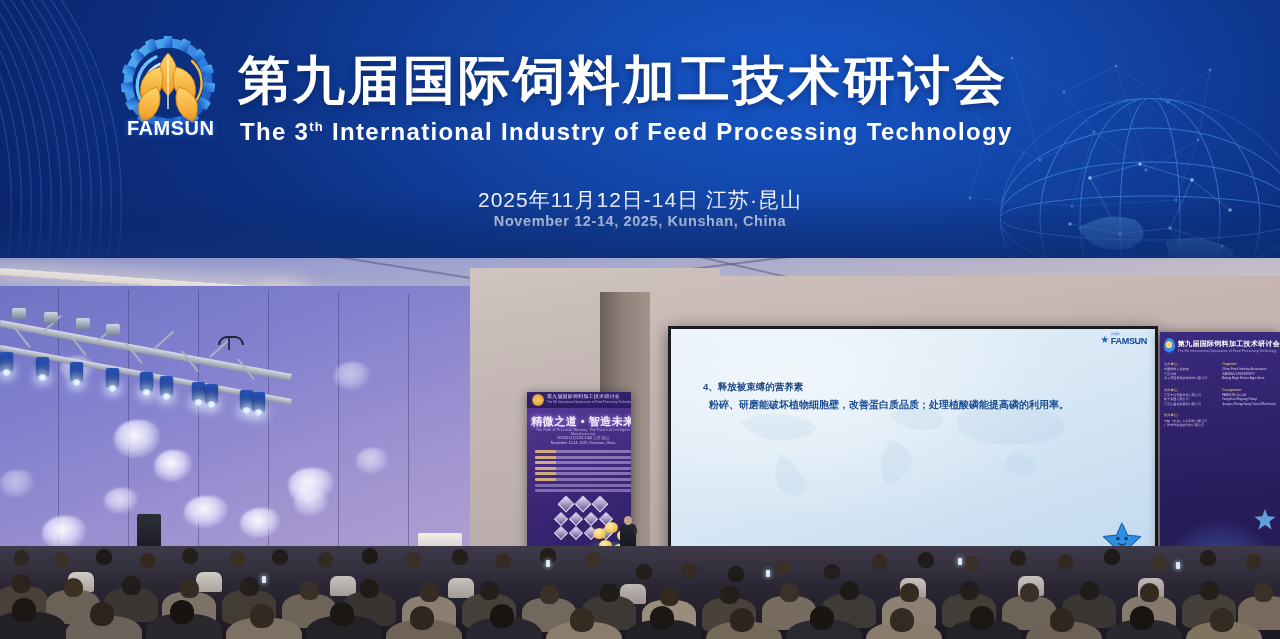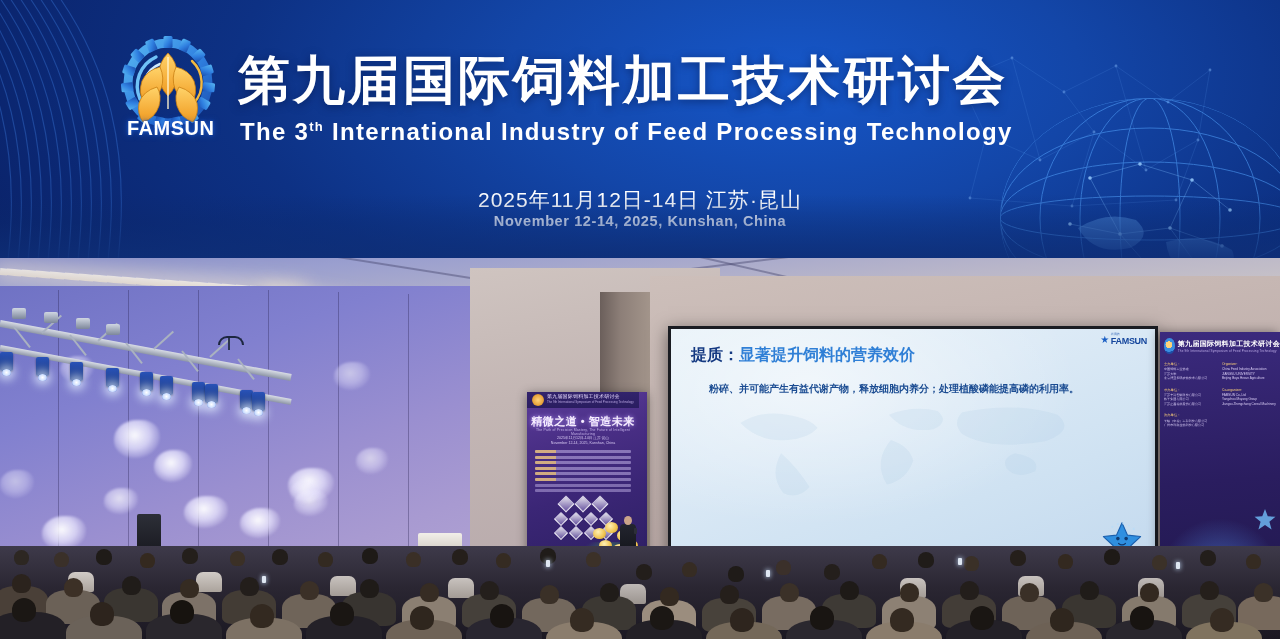--- a/index.html
+++ b/index.html
@@ -72,21 +72,21 @@
     background:linear-gradient(180deg,#cfd6e2,#7d879a);
   }
   .speaker-box{
     position:absolute;width:24px;height:46px;border-radius:2px;
     background:linear-gradient(180deg,#2d2f38,#15161c);
   }
   .speaker-stand{position:absolute;width:3px;background:#2a2b33;}
 
   
   .rollup{
-    position:absolute;left:527px;top:392px;width:120px;height:172px;
+    position:absolute;left:527px;top:392px;width:104px;height:172px;
     background:linear-gradient(165deg,#5b3c9a 0%,#4a2f86 28%,#3b2676 58%,#2d1f63 100%);
     box-shadow:0 2px 10px rgba(0,0,0,.45);overflow:hidden;
   }
   .rollup .ru-top{position:absolute;left:0;top:0;width:112px;height:16px;
     background:linear-gradient(180deg,#32236c,#2a1d60);}
   .ru-logo{position:absolute;left:5px;top:2px;width:12px;height:12px;border-radius:50%;
     background:radial-gradient(circle,#ffd27a,#e8a33c 60%,#8a5f14 100%);}
   .ru-head{position:absolute;left:20px;top:2px;width:88px;font-size:5px;color:#e9dcff;
     letter-spacing:.2px;line-height:5px;white-space:nowrap;overflow:hidden;}
   .ru-sub{position:absolute;left:20px;top:8px;width:88px;font-size:3px;color:#b9a6e0;
@@ -376,26 +376,24 @@
         </svg>
 
         <div class="kerunde">
           <div class="ker-star"></div>
           <div>
             <div class="ker-cn">科润德</div>
             <div class="ker-word">FAMSUN</div>
           </div>
         </div>
 
-        <div class="slide-title">
-          <span class="st-a">提质</span><span class="st-a">：</span><span class="st-b">显著提升饲料的营养效价</span>
-        </div>
 
         <div class="slide-body">
-          <p class="sb-para">粉碎、并可能产生有益代谢产物，释放细胞内养分；处理植酸磷能提高磷的利用率。</p>
+          <p class="sb-item">4、释放被束缚的营养素</p>
+          <p class="sb-para">粉碎、研磨能破坏植物细胞壁，改善蛋白质品质；处理植酸磷能提高磷的利用率。</p>
         </div>
 
         <div class="slide-foot">专业创造价值!</div>
 
         <svg class="mascot" viewBox="0 0 60 58">
           <g>
             <path d="M30 4 L38 22 L57 24 L43 37 L47 55 L30 45 L13 55 L17 37 L3 24 L22 22 Z" fill="#2f8fe0" stroke="#1a5fae" stroke-width="1.6" stroke-linejoin="round"></path>
             <circle cx="24" cy="27" r="2.6" fill="#103a70"></circle>
             <circle cx="36" cy="27" r="2.6" fill="#103a70"></circle>
             <path d="M25 34 q5 4 10 0" stroke="#103a70" stroke-width="1.6" fill="none" stroke-linecap="round"></path>

